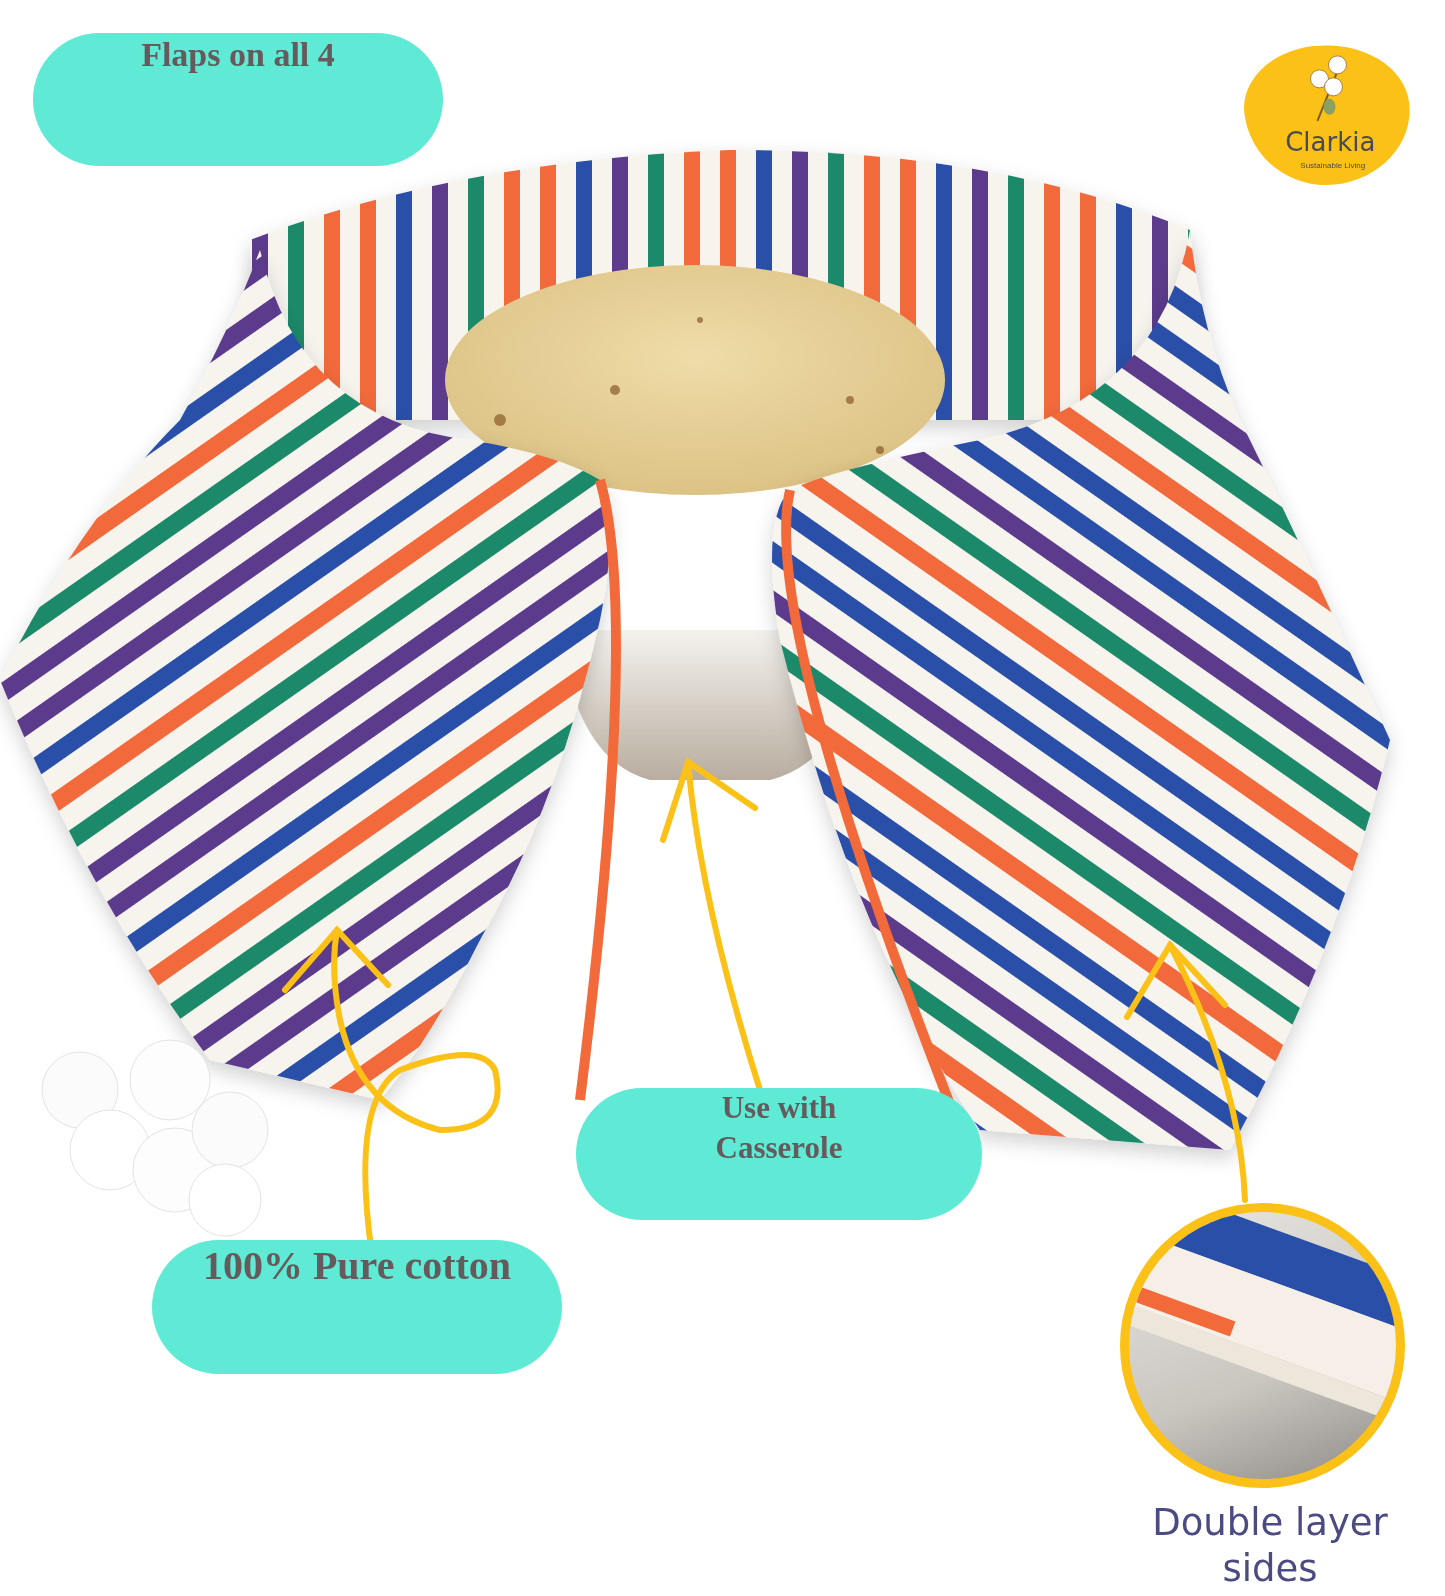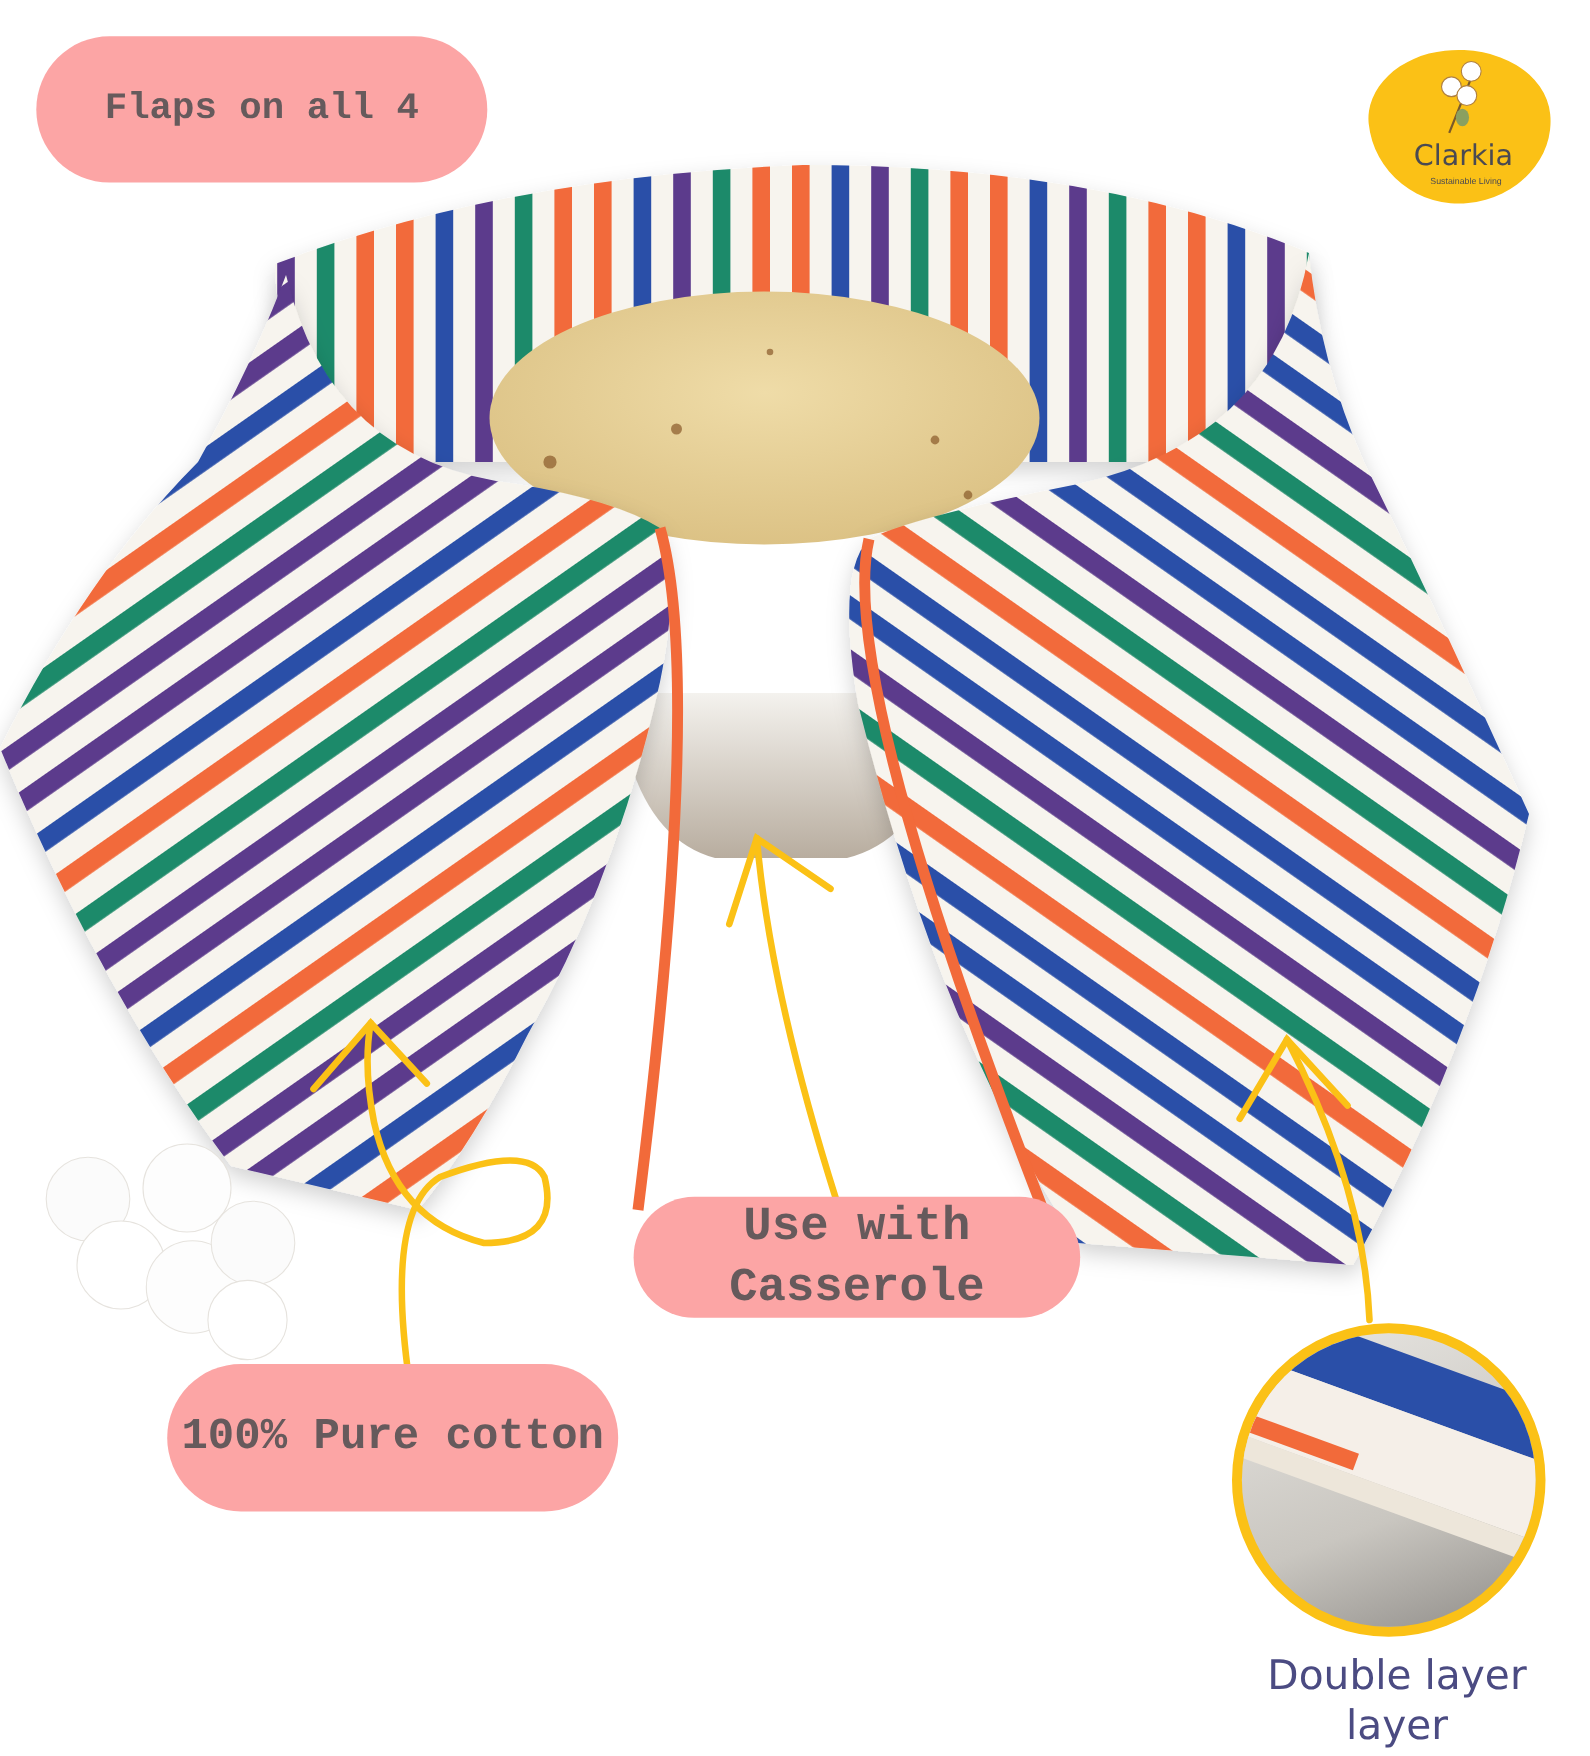--- a/index.html
+++ b/index.html
@@ -2,28 +2,28 @@
 <html><head>
 <meta charset="utf-8">
 <style>
   html, body { margin: 0; padding: 0; }
   body {
     width: 1445px; height: 1596px; position: relative; overflow: hidden;
     background: #ffffff;
     font-family: "Liberation Sans", "DejaVu Sans", sans-serif;
   }
   .pill {
-    position: absolute; background: #fca5a5; border-radius: 999px;
-    display: flex; align-items: center; justify-content: center; text-align: center;
-    color: #665a5c; font-weight: bold; font-family: Liberation Mono, monospace;
+    position: absolute; background: #5eead4; border-radius: 999px;
+    display: flex; align-items: flex-start; justify-content: center; text-align: center;
+    color: #665a5c; font-weight: bold; font-family: Liberation Serif, serif;
     line-height: 1.3;
   }
   .pill span { display: block; }
   #flaps { left: 33px; top: 33px; width: 410px; height: 133px; font-size: 34px; }
-  #casserole { left: 576px; top: 1088px; width: 406px; height: 110px; font-size: 43px; }
+  #casserole { left: 576px; top: 1088px; width: 406px; height: 132px; font-size: 31px; }
   #cotton { left: 152px; top: 1240px; width: 410px; height: 134px; font-size: 40px; }
 
   #logo {
     position: absolute; left: 1245px; top: 45px; width: 165px; height: 140px;
     background: #fbc116; border-radius: 46% 54% 50% 50% / 42% 48% 52% 58%;
     transform: rotate(-6deg);
   }
   #logo .brand { position: absolute; left: 0; right: 0; top: 82px; text-align: center;
     font-size: 26px; color: #4a4a52; font-family: "DejaVu Sans", sans-serif; transform: rotate(6deg);}
   #logo .tag { position: absolute; left: 0; right: 0; top: 116px; text-align: center;
@@ -167,14 +167,14 @@
       <rect x="-50" y="20" width="400" height="50" fill="#2a4fa8"></rect>
       <rect x="-50" y="70" width="400" height="70" fill="#f5efe8"></rect>
       <rect x="-80" y="120" width="180" height="16" fill="#f26a3a"></rect>
       <rect x="-50" y="140" width="400" height="20" fill="#ede6da"></rect>
     </g>
   </svg>
 </div>
 
 <div id="double-label">
   <span>Double layer</span>
-  <span>layer</span>
+  <span>sides</span>
 </div>
 
 </body></html>

